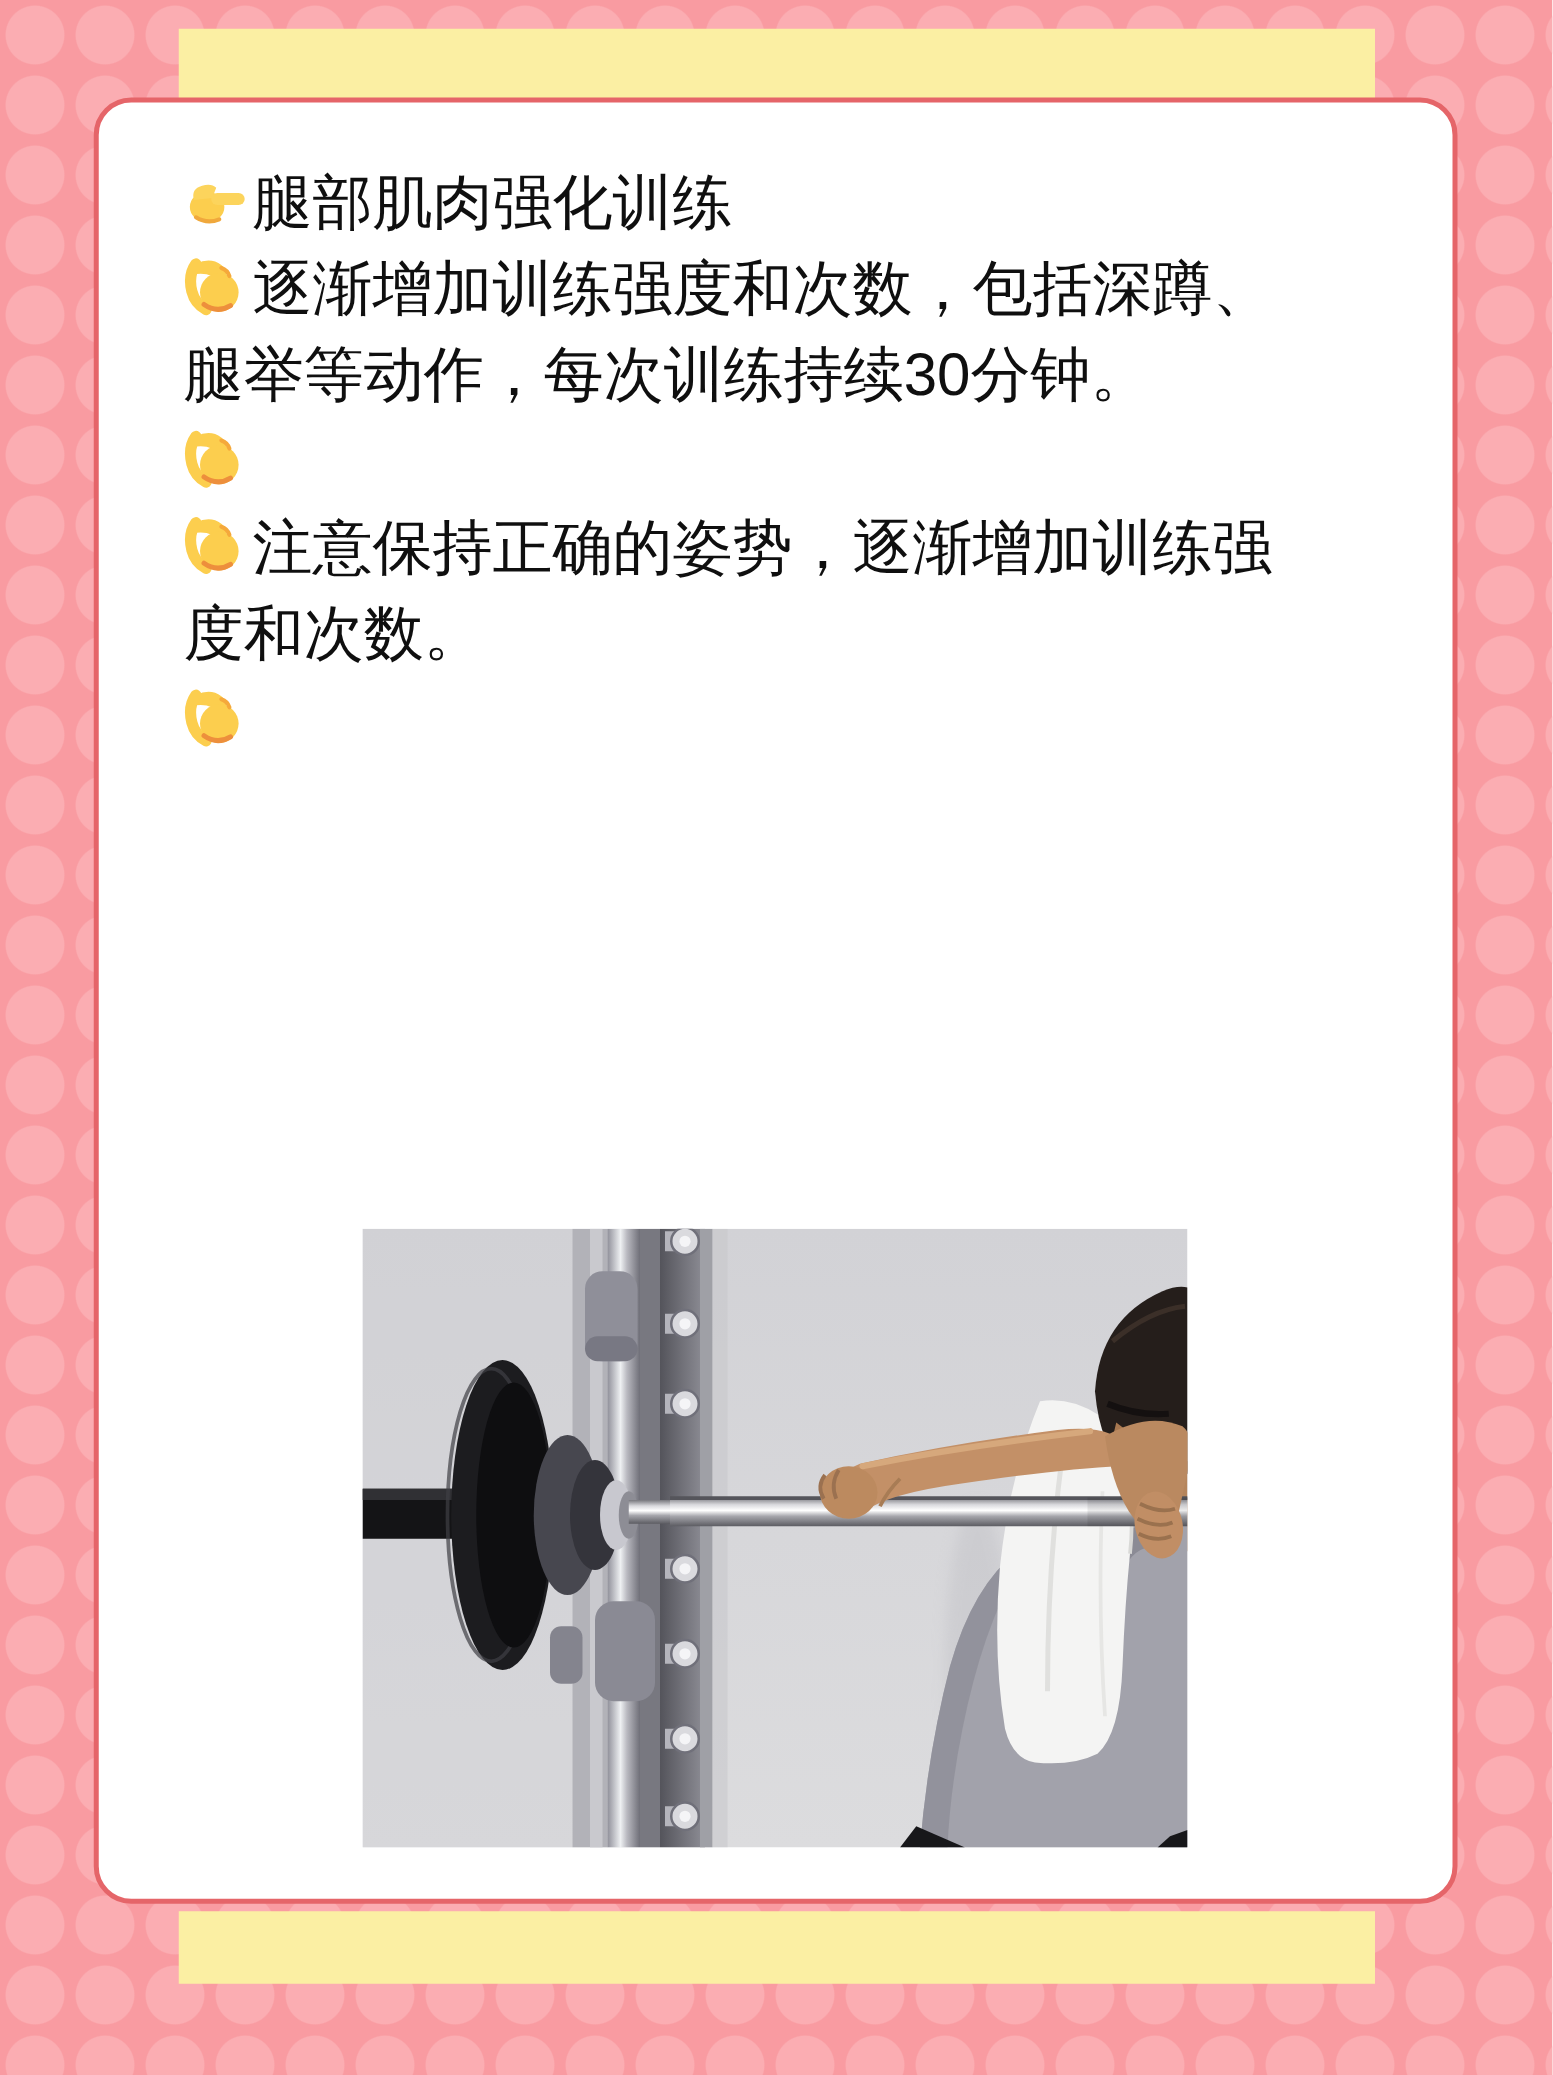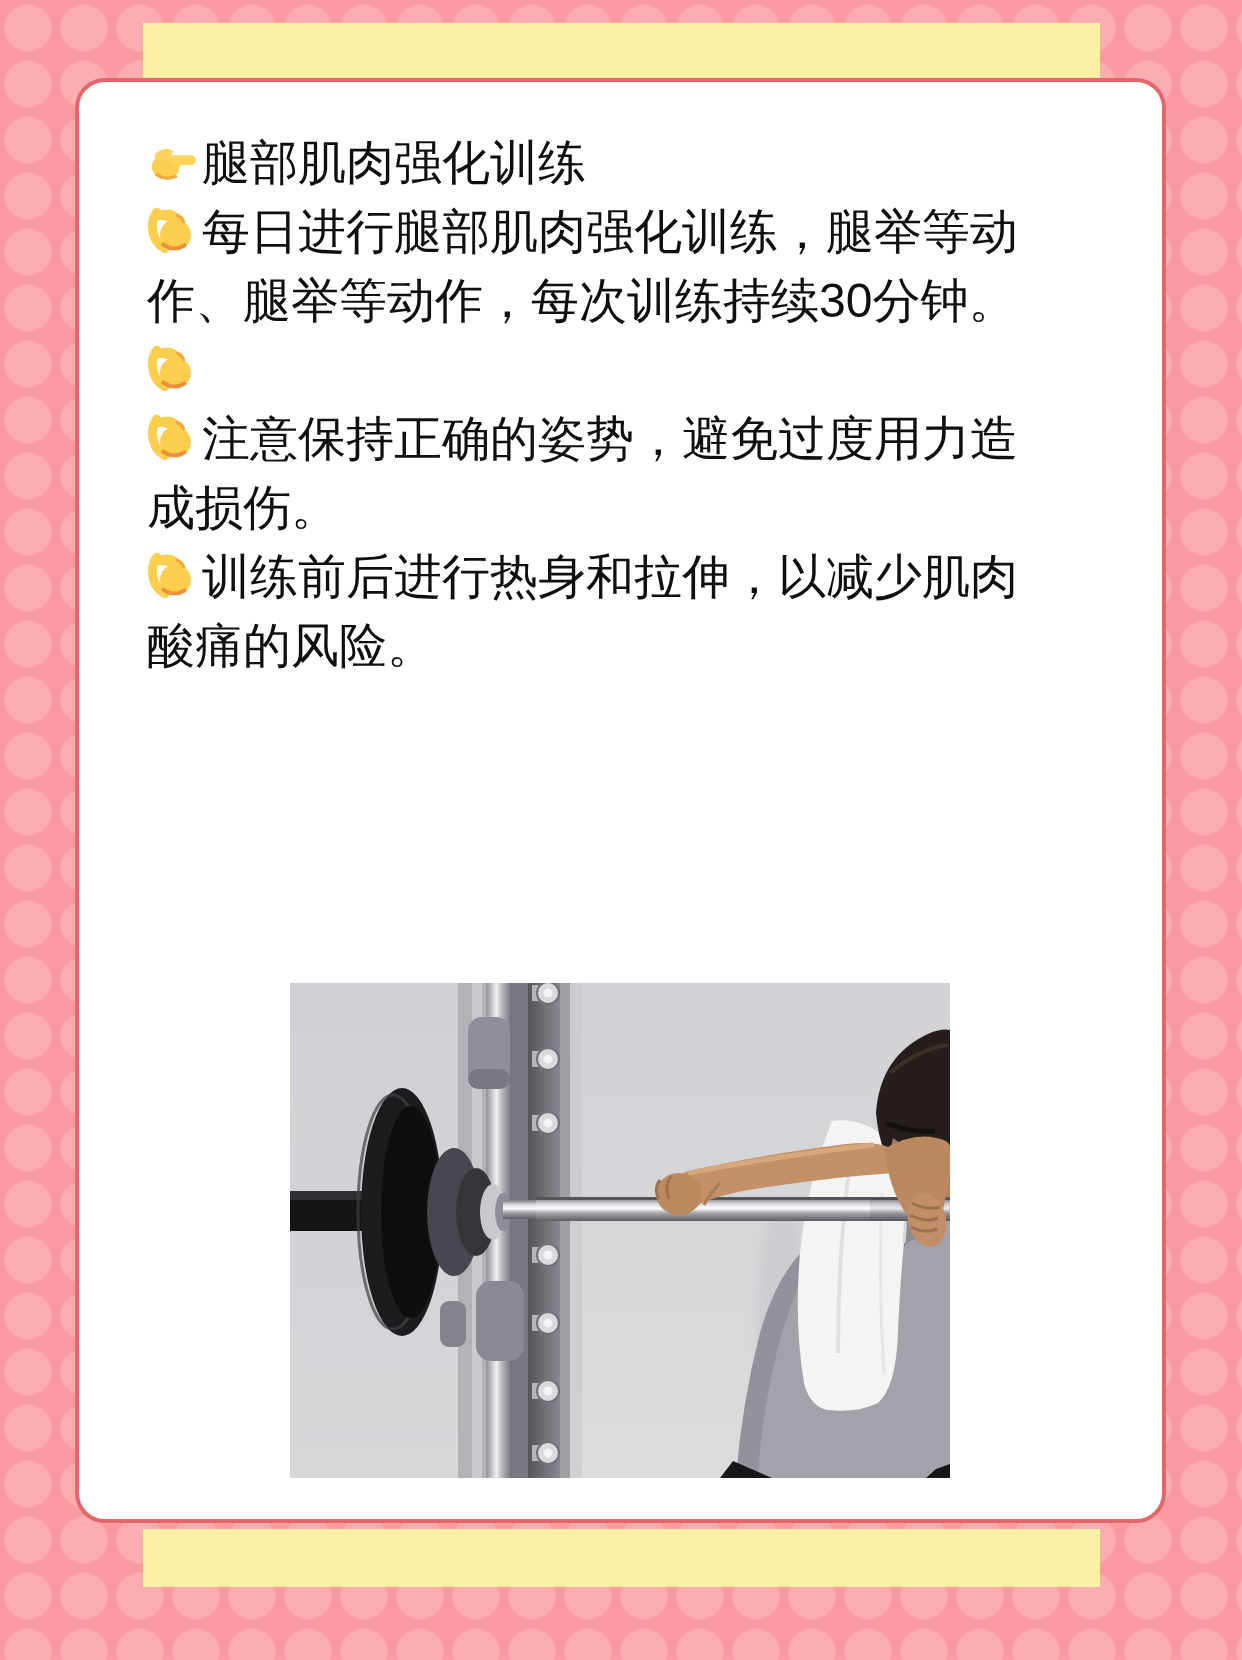--- a/index.html
+++ b/index.html
@@ -53,30 +53,30 @@
   <div class="accent bottom"></div>
 
   <main class="card">
 
     <section class="tips">
       <p class="line"><span class="emoji"><svg>
               <use href="#sym-point"></use>
             </svg></span><span>腿部肌肉强化训练</span></p>
       <p class="line"><span class="emoji"><svg>
               <use href="#sym-biceps"></use>
-            </svg></span><span>每日进行腿部肌肉强化训练，腿举等动作、腿举等动作，每次训练持续30分钟。</span></p>
+            </svg></span><span>逐渐增加训练强度和次数，包括深蹲、腿举等动作，每次训练持续30分钟。</span></p>
       <p class="line"><span class="emoji"><svg>
               <use href="#sym-biceps"></use>
             </svg></span></p>
       <p class="line"><span class="emoji"><svg>
               <use href="#sym-biceps"></use>
-            </svg></span><span>注意保持正确的姿势，避免过度用力造成损伤。</span></p>
-      <p class="line"><span class="emoji"><svg>
-              <use href="#sym-biceps"></use>
-            </svg></span><span>训练前后进行热身和拉伸，以减少肌肉酸痛的风险。</span></p>
+            </svg></span><span>注意保持正确的姿势，逐渐增加训练强度和次数。</span></p>
+      <p class="line"><span class="emoji"><svg>
+              <use href="#sym-biceps"></use>
+            </svg></span></p>
     </section>
 
     <figure class="photo" role="img" aria-label="男士在健身房史密斯机旁趴在杠铃上休息，肩搭白毛巾，左侧有黑色杠铃片">
       <svg viewBox="0 0 660 495" preserveAspectRatio="none">
         <defs>
           <linearGradient id="wallG" x1="0" y1="0" x2="0" y2="1">
             <stop offset="0" stop-color="#D2D2D6"></stop>
               <stop offset="1" stop-color="#DCDCDE"></stop>
           </linearGradient>
           <linearGradient id="chromeV" x1="0" y1="0" x2="1" y2="0">

